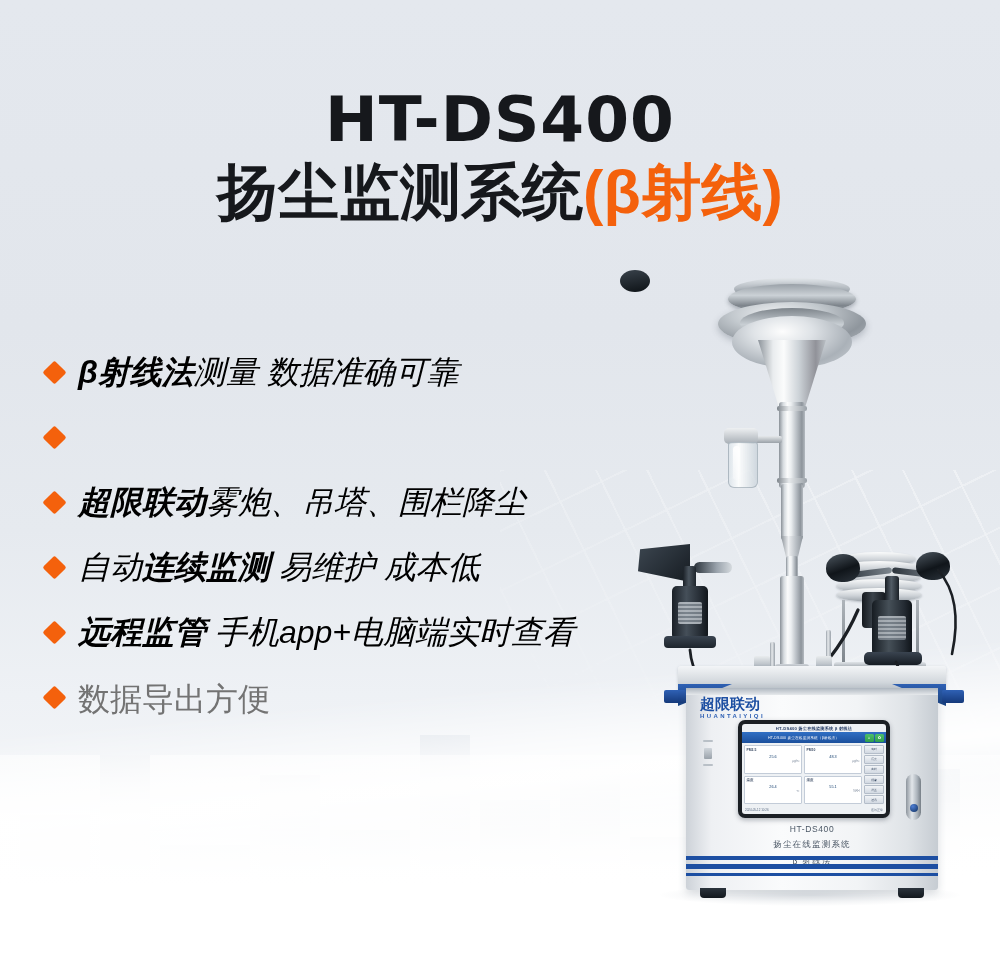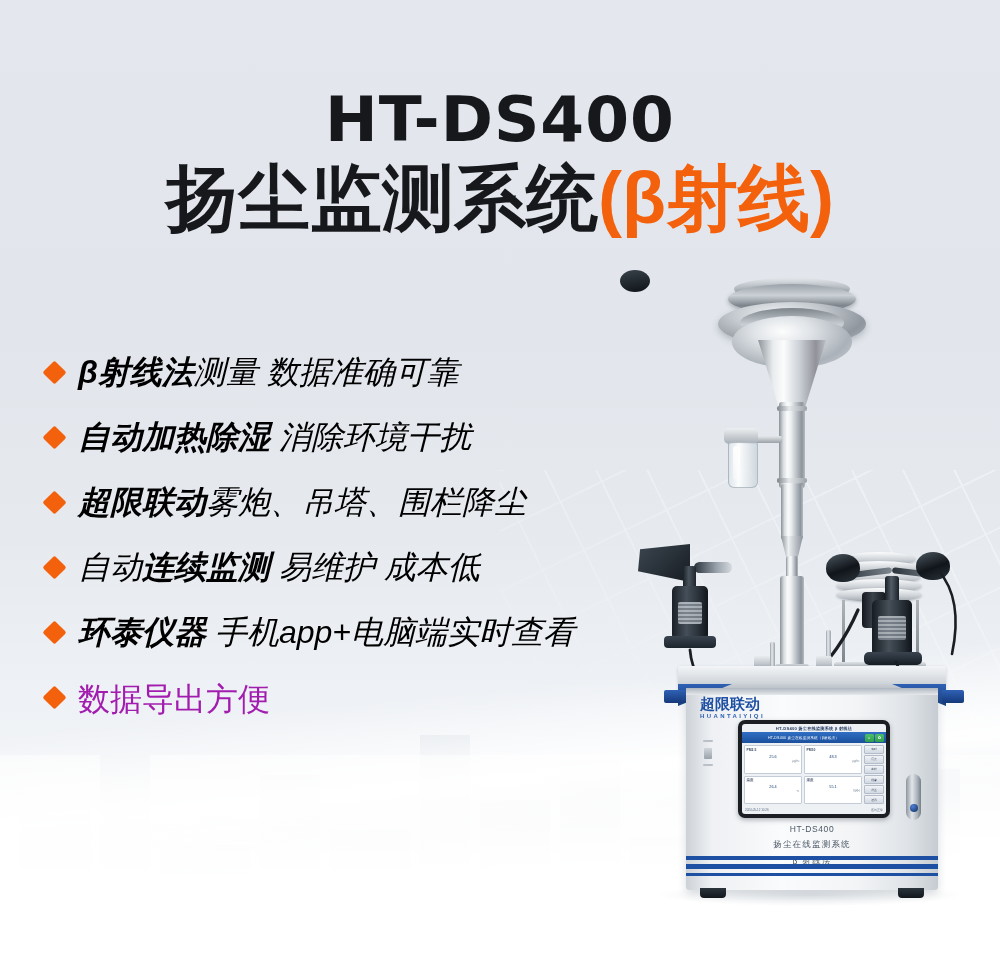--- a/index.html
+++ b/index.html
@@ -33,33 +33,33 @@
       repeating-linear-gradient(154deg,rgba(255,255,255,.7) 0 2px,rgba(255,255,255,0) 2px 54px);
     -webkit-mask-image:linear-gradient(200deg,rgba(0,0,0,.9),rgba(0,0,0,0) 78%);
     mask-image:linear-gradient(200deg,rgba(0,0,0,.9),rgba(0,0,0,0) 78%);}
 
   
   .title-wrap{position:absolute;left:0;right:0;top:88px;text-align:center;}
   .title-main{
     font-family:"DejaVu Sans","Liberation Sans",sans-serif;
     font-weight:700;font-size:63px;letter-spacing:1px;color:#16181c;line-height:1.02;
   }
-  .title-sub{margin-top:8px;font-weight:700;font-size:72px;line-height:1.08;color:#16181c;white-space:nowrap;}
+  .title-sub{margin-top:8px;font-weight:700;font-size:61px;line-height:1.08;color:#16181c;white-space:nowrap;}
   .title-sub .hl{color:#f4610c;}
 
   
   .bullets{position:absolute;left:46px;top:352px;width:690px;}
   .b-row{display:flex;align-items:flex-start;height:65px;}
   .b-row.tall{height:auto;}
   .diamond{width:17px;height:17px;background:#f4610c;transform:rotate(45deg);
     margin-top:12px;margin-right:15px;flex:0 0 auto;border-radius:2px;}
   .b-txt{font-size:32px;line-height:41px;color:#000000;white-space:nowrap;font-style:italic;}
   .b-txt b{font-weight:700;}
   .b-txt .lt{font-weight:400;}
-  .b-line2{font-size:32px;line-height:44px;color:#a21caf;margin-left:32px;}
+  .b-line2{font-size:32px;line-height:44px;color:#737373;margin-left:32px;}
 
   
   #device{position:absolute;left:620px;top:270px;width:380px;height:660px;}
 
   
   .head-cap{position:absolute;left:108px;top:14px;width:128px;height:30px;border-radius:50%;
     background:linear-gradient(180deg,#9aa1a8,#cbd1d6 38%,#7f868d 72%,#aeb4ba);
     box-shadow:0 2px 4px rgba(60,70,80,.35);}
   .head-cap2{position:absolute;left:114px;top:8px;width:116px;height:22px;border-radius:50%;
     background:linear-gradient(180deg,#e2e6ea,#a7aeb5 60%,#858c93);}
@@ -259,37 +259,36 @@
 
   <div class="bullets">
 
     <div class="b-row">
       <span class="diamond"></span>
       <span class="b-txt"><b>β射线法</b><span class="lt">测量 数据准确可靠</span></span>
     </div>
 
     <div class="b-row">
       <span class="diamond"></span>
-      <span class="b-txt"><b>自动加热除湿</b><span class="lt"> 消除环境干扰</span></span>
     </div>
 
     <div class="b-row">
       <span class="diamond"></span>
       <span class="b-txt"><b>超限联动</b><span class="lt">雾炮、吊塔、围栏降尘</span></span>
     </div>
 
     <div class="b-row">
       <span class="diamond"></span>
       <span class="b-txt"><span class="lt">自动</span><b>连续监测</b><span class="lt"> 易维护 成本低</span></span>
     </div>
 
 
     <div class="b-row">
       <span class="diamond"></span>
-      <span class="b-txt"><b>环泰仪器</b><span class="lt"> 手机app+电脑端实时查看</span></span>
+      <span class="b-txt"><b>远程监管</b><span class="lt"> 手机app+电脑端实时查看</span></span>
     </div>
 
     <div class="b-row tall">
       <span class="diamond"></span>
       <span>
         <div class="b-line2" style="margin-left:0">数据导出方便</div>
       </span>
     </div>
   </div>
 

